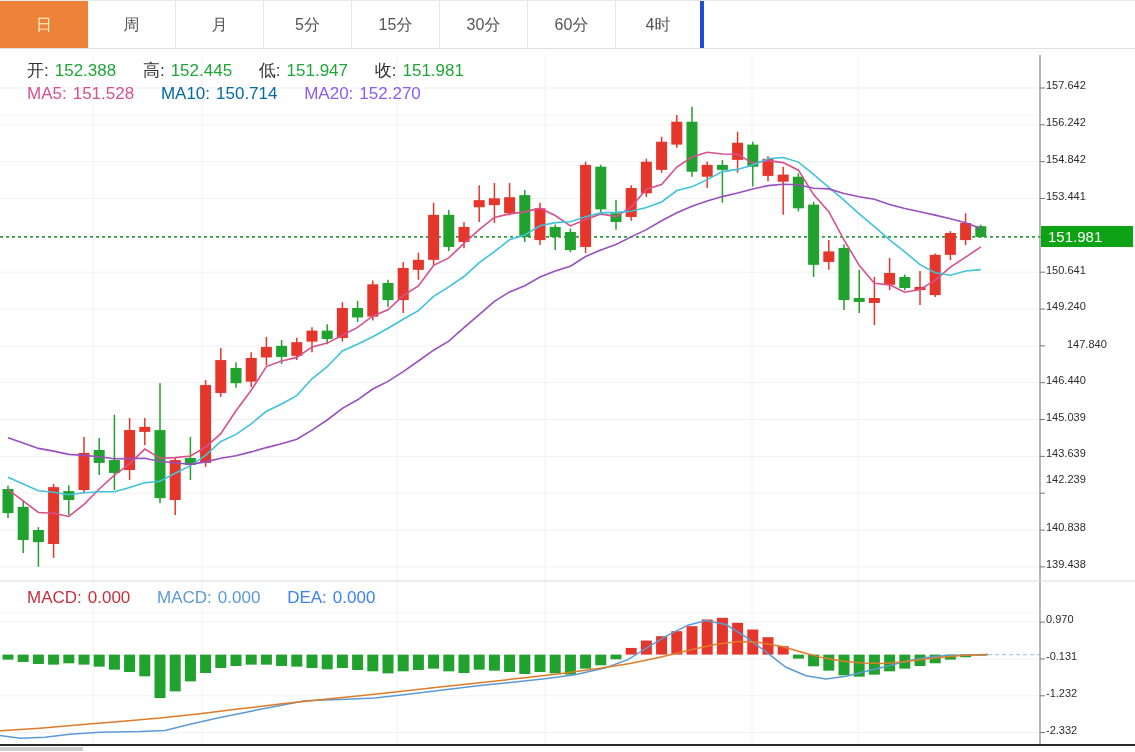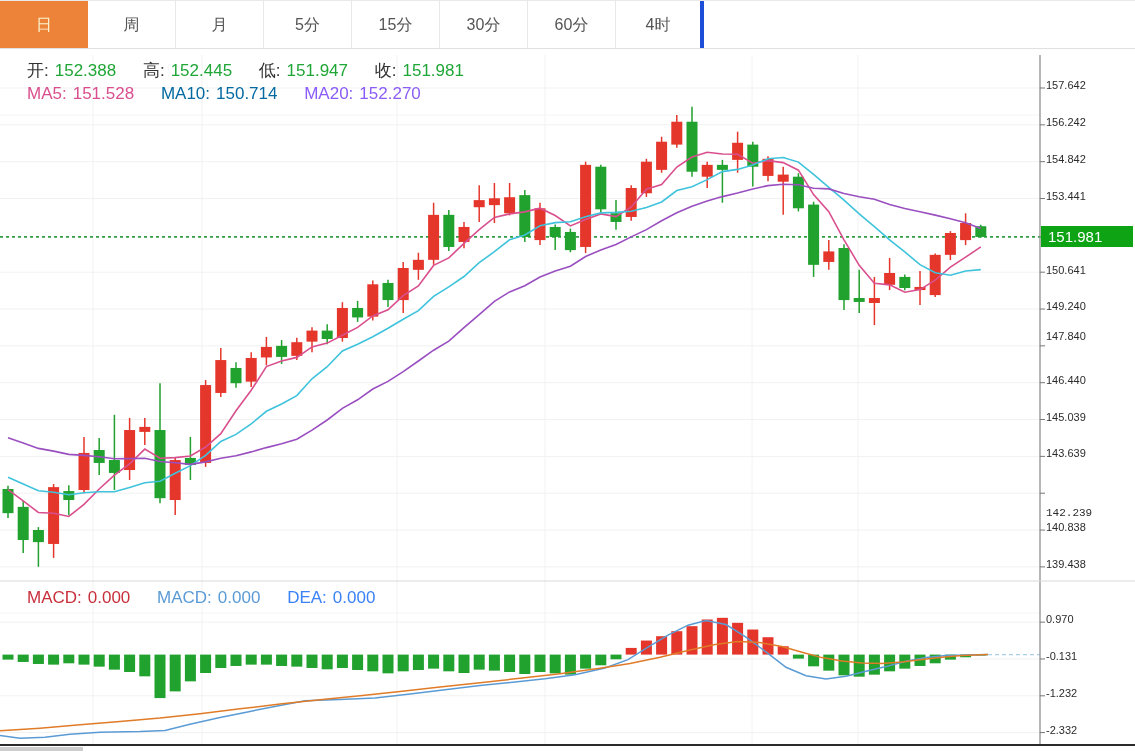--- a/index.html
+++ b/index.html
@@ -321,25 +321,25 @@
     <span class="dea">DEA:</span><span class="dea">0.000</span>
   </div>
 
   <div id="axis-labels">
       <div class="ticklbl" style="top: 79px;">157.642</div>
       <div class="ticklbl" style="top: 115.83px;">156.242</div>
       <div class="ticklbl" style="top: 152.66px;">154.842</div>
       <div class="ticklbl" style="top: 189.516px;">153.441</div>
       <div class="ticklbl" style="top: 264px; text-align: right;">150.641</div>
       <div class="ticklbl" style="top: 300.031px;">149.240</div>
-      <div class="ticklbl" style="top: 330px;">147.840</div>
+      <div class="ticklbl" style="top: 338px; margin-left: 21px;">147.840</div>
       <div class="ticklbl" style="top: 373.691px;">146.440</div>
       <div class="ticklbl" style="top: 410.547px;">145.039</div>
       <div class="ticklbl" style="top: 447.377px;">143.639</div>
-      <div class="ticklbl" style="top: 507px; font-family: Liberation Mono, monospace;">142.239</div>
+      <div class="ticklbl" style="top: 473px;">142.239</div>
       <div class="ticklbl" style="top: 521.063px;">140.838</div>
       <div class="ticklbl" style="top: 557.893px;">139.438</div>
       <div class="ticklbl" style="top: 613.163px;">0.970</div>
       <div class="ticklbl" style="top: 649.981px;">-0.131</div>
       <div class="ticklbl" style="top: 686.798px;">-1.232</div>
       <div class="ticklbl" style="top: 723.582px;">-2.332</div>
     </div>
 
   <div class="marker" id="price-marker" style="top: 226.424px;">151.981</div>
 </div>

